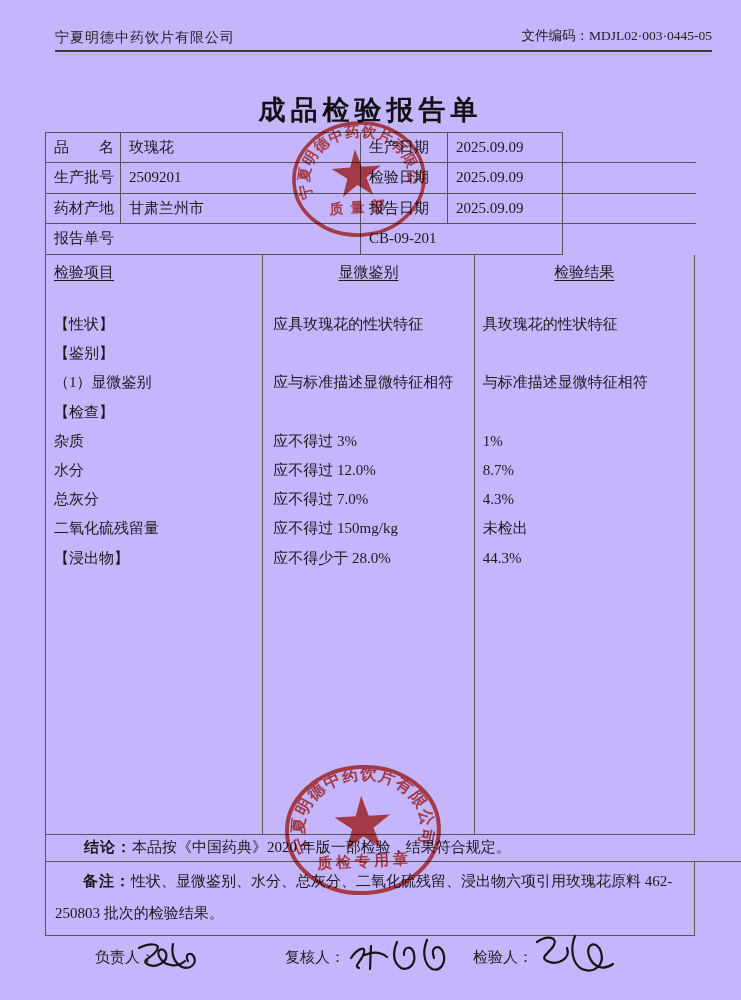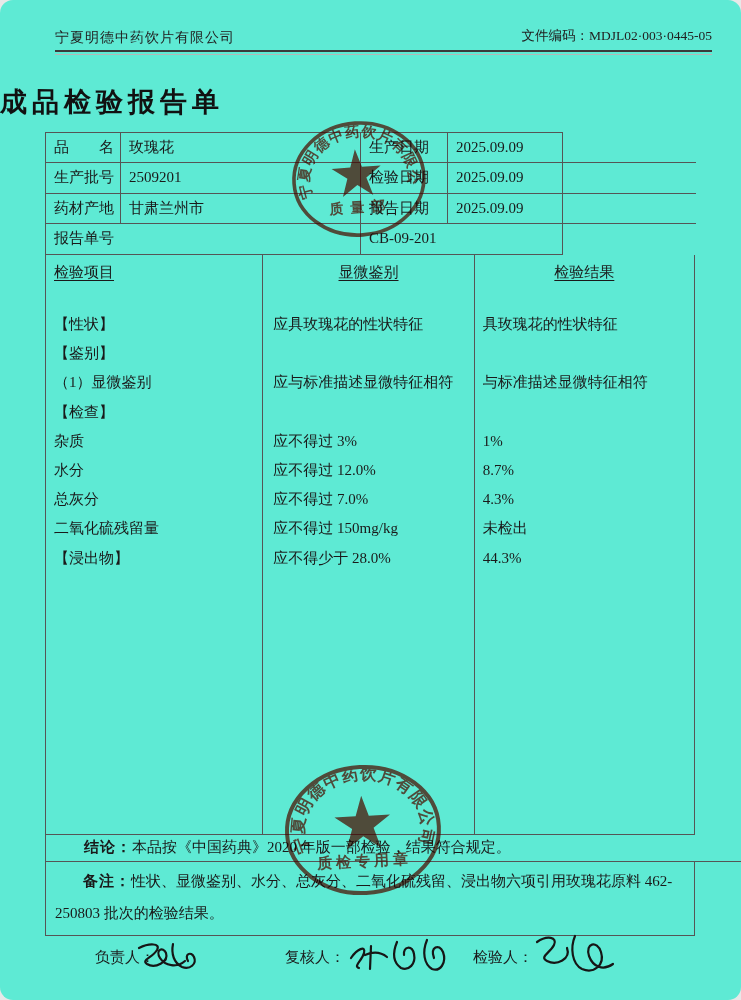--- a/index.html
+++ b/index.html
@@ -1,29 +1,28 @@
 <!DOCTYPE html>
 <html><head>
 <meta charset="utf-8">
 <style>
   html,body { margin:0; padding:0; background:#e8e8e8; }
   .page {
     position:relative; width:741px; height:1000px; margin:0 auto;
-    background:#5eead4; overflow:hidden;
+    background:#c4b5fd; overflow:hidden;
     font-family:"Liberation Serif","DejaVu Serif",serif;
     color:#1a1a1a;
-    border-radius:13px;
   }
   
   .hdr-company { position:absolute; left:55px; top:29px; font-size:14px; letter-spacing:1px; color:#222; }
   .hdr-code    { position:absolute; right:29px; top:27px; font-size:13.5px; color:#222; }
   .hdr-rule    { position:absolute; left:55px; right:29px; top:50px; height:0; border-top:2px solid #3a3a3a; }
   .hdr-rule2   { position:absolute; left:55px; right:29px; top:54px; height:0; border-top:1px solid #b5b5b5; }
   
-  .title { position:absolute; left:0; top:84px; width:100%; text-align:left;
+  .title { position:absolute; left:0; top:92px; width:100%; text-align:center;
            font-size:27px; font-weight:bold; letter-spacing:5px; color:#111; }
   
   .info { position:absolute; left:45px; top:132px; width:518px; height:123px;
           display:grid; grid-template-columns:75px 240px 87px 248px;
           grid-template-rows:repeat(4,1fr); border:1px solid #555; box-sizing:border-box; }
   .ic { border-right:1px solid #555; border-bottom:1px solid #555;
         display:flex; align-items:center; padding:0 8px; font-size:15px;
         white-space:nowrap; overflow:visible; }
   .ic.noR { border-right:none; }
   .ic.noB { border-bottom:none; }

